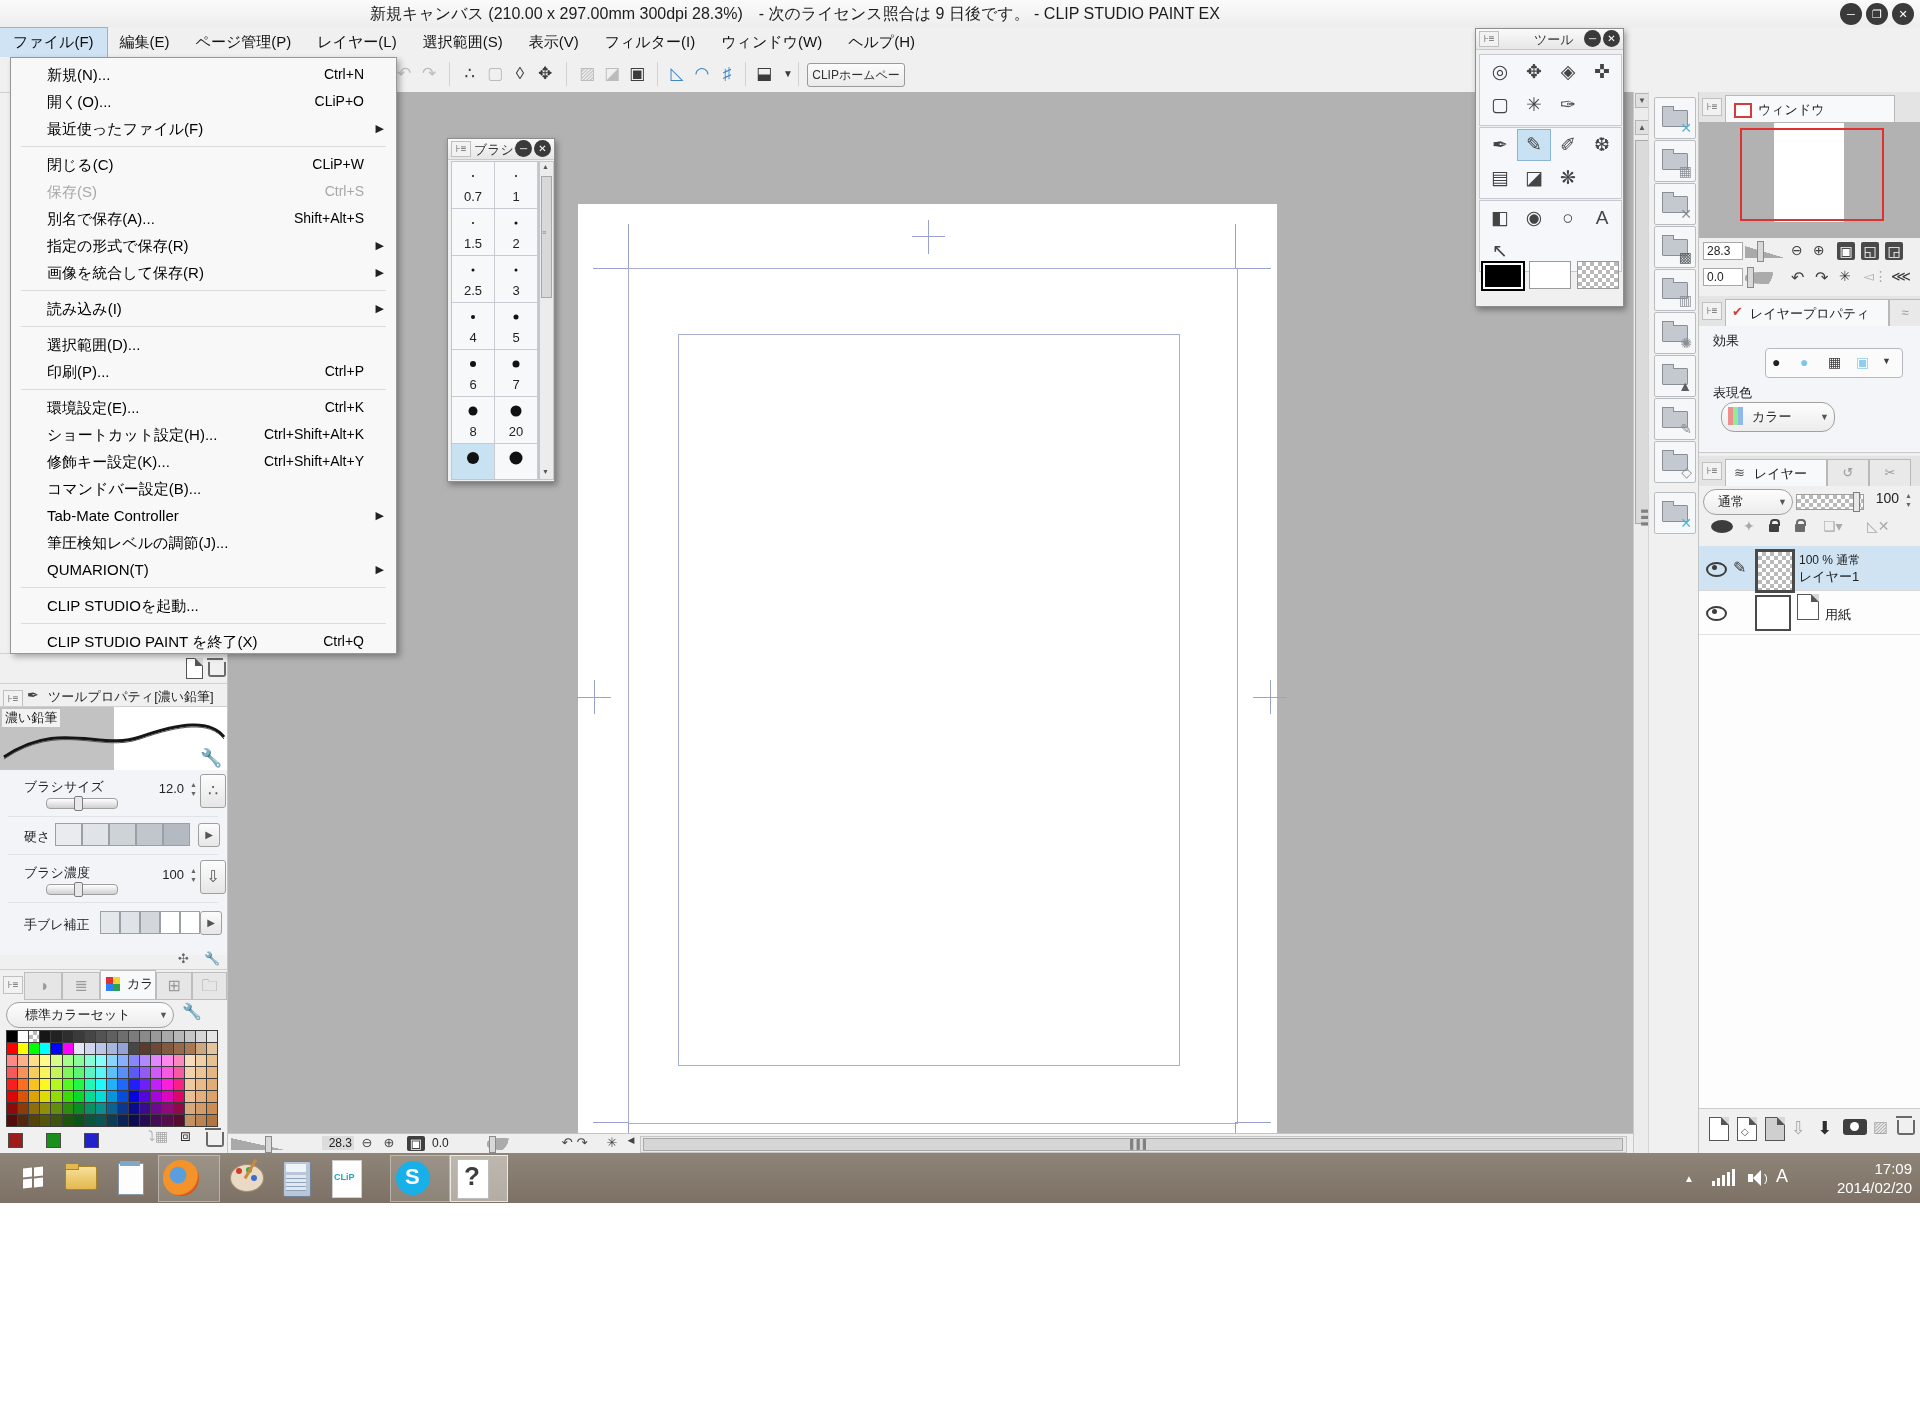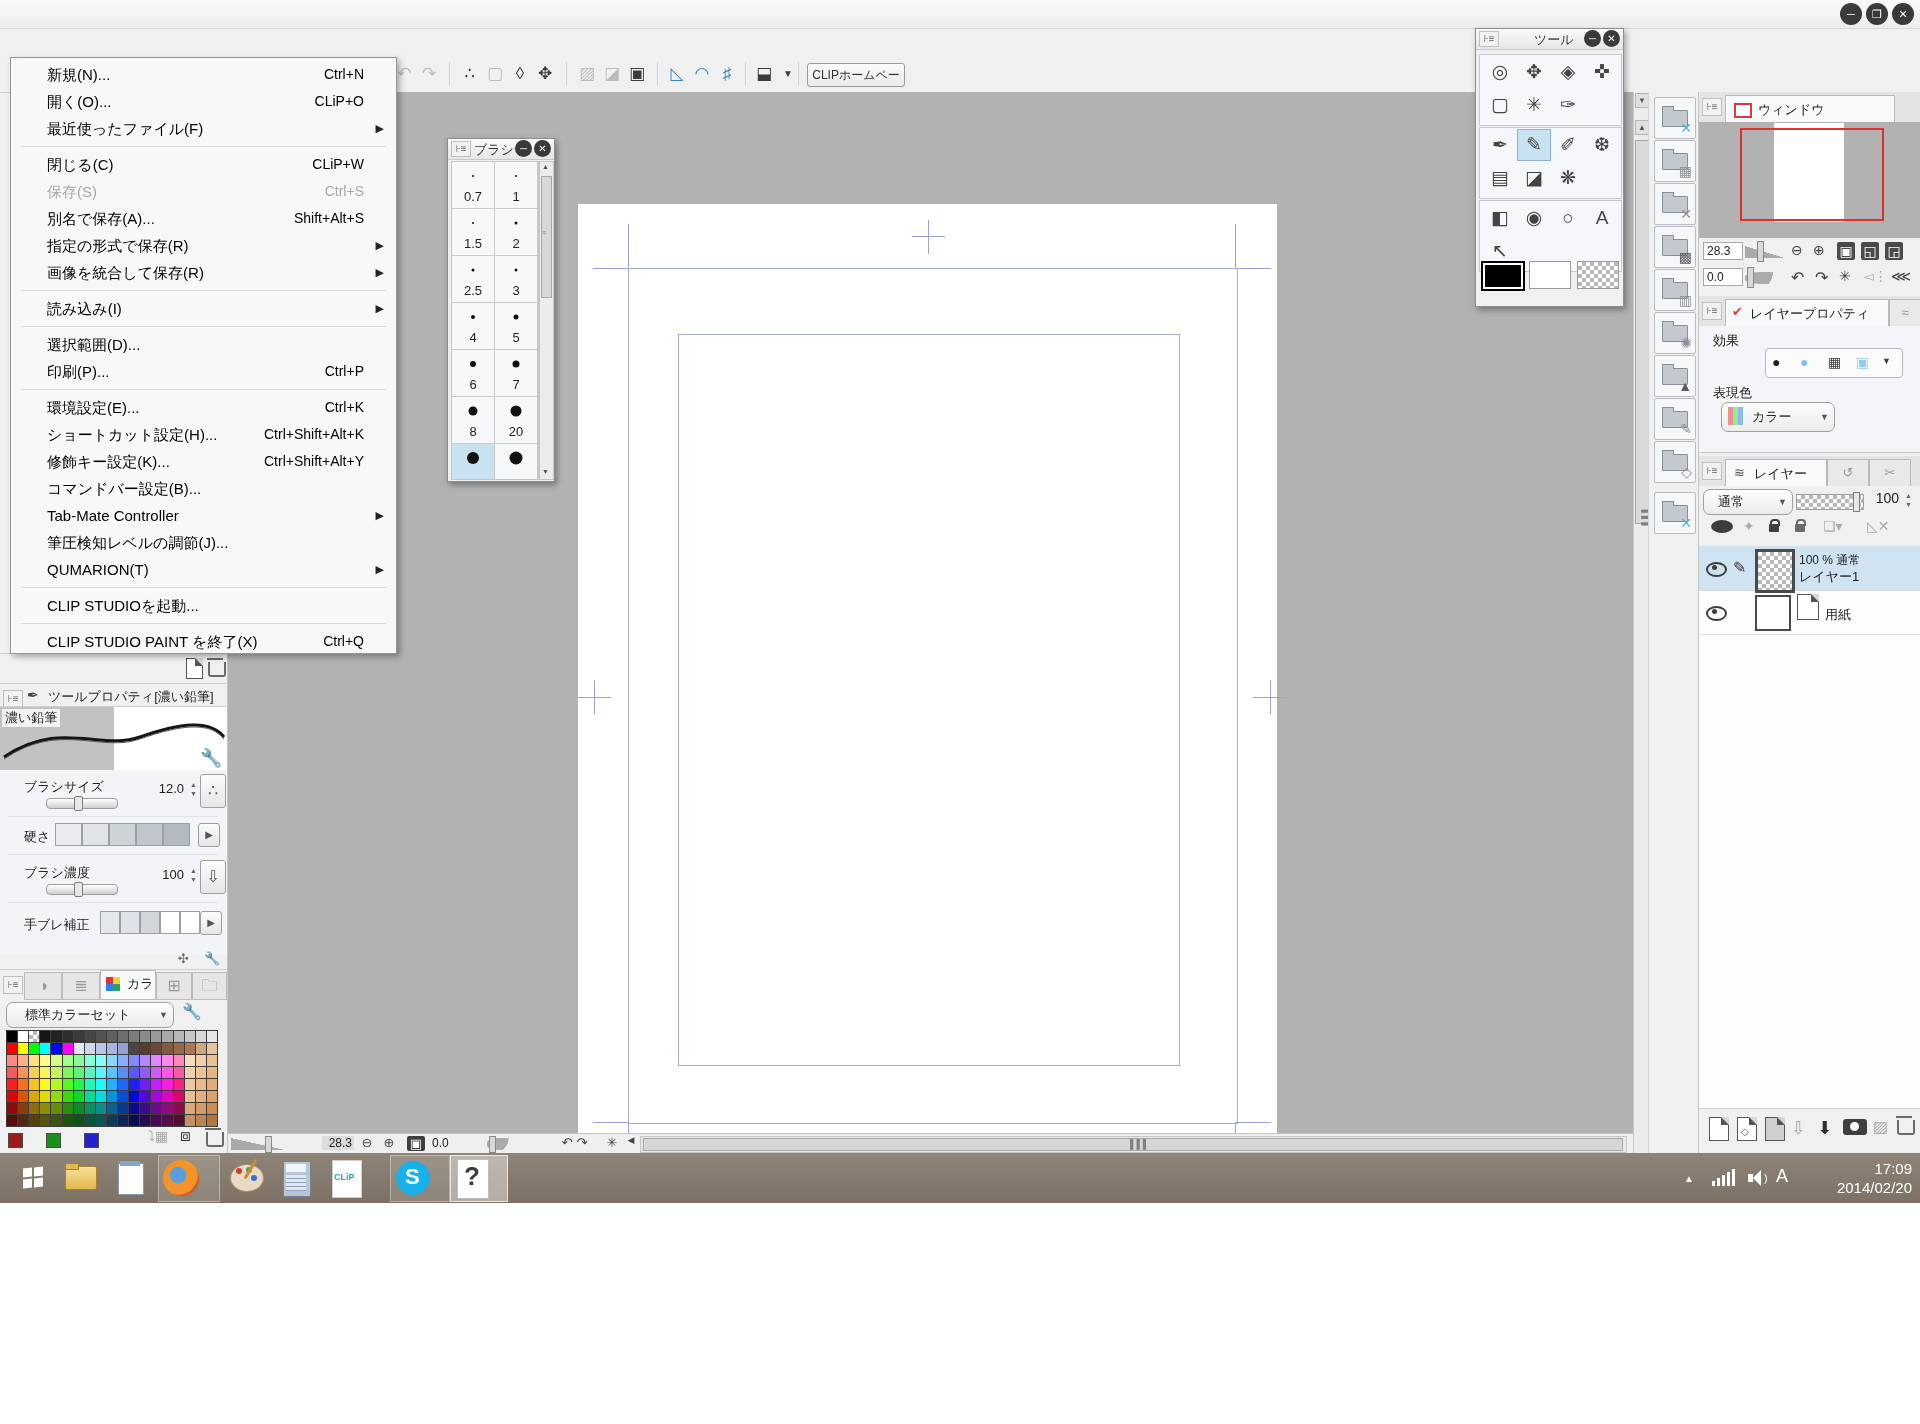--- a/index.html
+++ b/index.html
@@ -55,21 +55,21 @@
   .rightpanel{left:1698px;top:92px;width:222px;height:1061px;background:#f0f0f0;border-left:1px solid #c5c5c5;}
   .ptabbar{position:absolute;left:0;width:222px;height:30px;background:#e4e4e4;border-bottom:1px solid #c8c8c8;}
   .ptab{position:absolute;background:#f8f9fb;border:1px solid #b9b9b9;border-bottom:none;font-size:13px;color:#222;}
   .ptab.grey{background:#e9e9e9;color:#9a9a9a;}
   .menubtn{position:absolute;left:3px;top:6px;width:18px;height:16px;font-size:10px;color:#666;border:1px solid #c0c0c0;background:#f2f2f2;text-align:center;line-height:15px;}
   .navprev{position:absolute;left:0;top:30px;width:222px;height:116px;background:#b2b2b2;}
   .numbox{position:absolute;background:#ffffff;border:1px solid #a8a8a8;font-size:12px;color:#222;padding:1px 3px;}
   .icobtn{position:absolute;font-size:14px;color:#3e3e3e;text-align:center;}
   .icobtn.dark{background:#4a4a4a;color:#fff;border-radius:2px;}
   .icobtn.grey{color:#a9a9a9;}
-  .combo{position:absolute;background:linear-gradient(#fdfdfd,#ececec);border:1px solid #a0a0a0;border-radius:7px;font-size:13px;color:#222;}
+  .combo{position:absolute;background:linear-gradient(#fdfdfd,#ececec);border:1px solid #a0a0a0;border-radius:13px;font-size:13px;color:#222;}
   .combo .arr{position:absolute;right:5px;top:50%;transform:translateY(-50%);font-size:9px;color:#555;}
   .checker{background-color:#fff;background-image:linear-gradient(45deg,#b9b9b9 25%,transparent 25%,transparent 75%,#b9b9b9 75%),linear-gradient(45deg,#b9b9b9 25%,transparent 25%,transparent 75%,#b9b9b9 75%);background-size:8px 8px;background-position:0 0,4px 4px;}
   .eye{position:absolute;width:17px;height:11px;border:2px solid #3c3c3c;border-radius:50%;}
   .eye:after{content:"";position:absolute;left:4px;top:1px;width:5px;height:5px;background:#3c3c3c;border-radius:50%;}
   .lock{position:absolute;width:10px;height:8px;background:#3f3f3f;border-radius:1px;}
   .lock:before{content:"";position:absolute;left:1px;top:-5px;width:6px;height:5px;border:2px solid #3f3f3f;border-bottom:none;border-radius:4px 4px 0 0;}
   .pageico{position:absolute;background:#fff;border:1px solid #555;}
   .pageico:after{content:"";position:absolute;right:-1px;top:-1px;border:4px solid #555;border-color:#d8d8d8 #d8d8d8 #555 #555;border-width:4px;}
   .trash{position:absolute;width:14px;height:13px;border:2px solid #6a6a6a;border-radius:0 0 3px 3px;border-top:none;}
   .trash:before{content:"";position:absolute;left:-3px;top:-4px;width:16px;height:2px;background:#6a6a6a;}
@@ -107,25 +107,27 @@
   .traytxt{position:absolute;color:#ffffff;font-size:15px;text-align:right;line-height:19px;}
   .bar{position:absolute;bottom:0;width:3px;background:#fff;}
 </style>
 </head>
 <body>
 <div class="screen">
 
 <div class="app">
 
   <div class="abs titlebar">
+    <div class="abs title-text">新規キャンバス (210.00 x 297.00mm 300dpi 28.3%)　- 次のライセンス照合は 9 日後です。 - CLIP STUDIO PAINT EX</div>
     <div class="abs winbtn" style="left:1840px;">─</div>
     <div class="abs winbtn" style="left:1866px;">❐</div>
     <div class="abs winbtn" style="left:1892px;">✕</div>
   </div>
 
+  <div class="abs menubar" id="menubar"><span class="mb-item active">ファイル(F)</span><span class="mb-item">編集(E)</span><span class="mb-item">ページ管理(P)</span><span class="mb-item">レイヤー(L)</span><span class="mb-item">選択範囲(S)</span><span class="mb-item">表示(V)</span><span class="mb-item">フィルター(I)</span><span class="mb-item">ウィンドウ(W)</span><span class="mb-item">ヘルプ(H)</span></div>
 
   <div class="abs toolbar">
     <span class="tbico dis" style="left:392px;">↶</span>
     <span class="tbico dis" style="left:417px;">↷</span>
     <span class="tbsep" style="left:449px;"></span>
     <span class="tbico" style="left:458px;">∴</span>
     <span class="tbico dis" style="left:483px;">▢</span>
     <span class="tbico" style="left:508px;">◊</span>
     <span class="tbico" style="left:533px;">✥</span>
     <span class="tbsep" style="left:566px;"></span>

